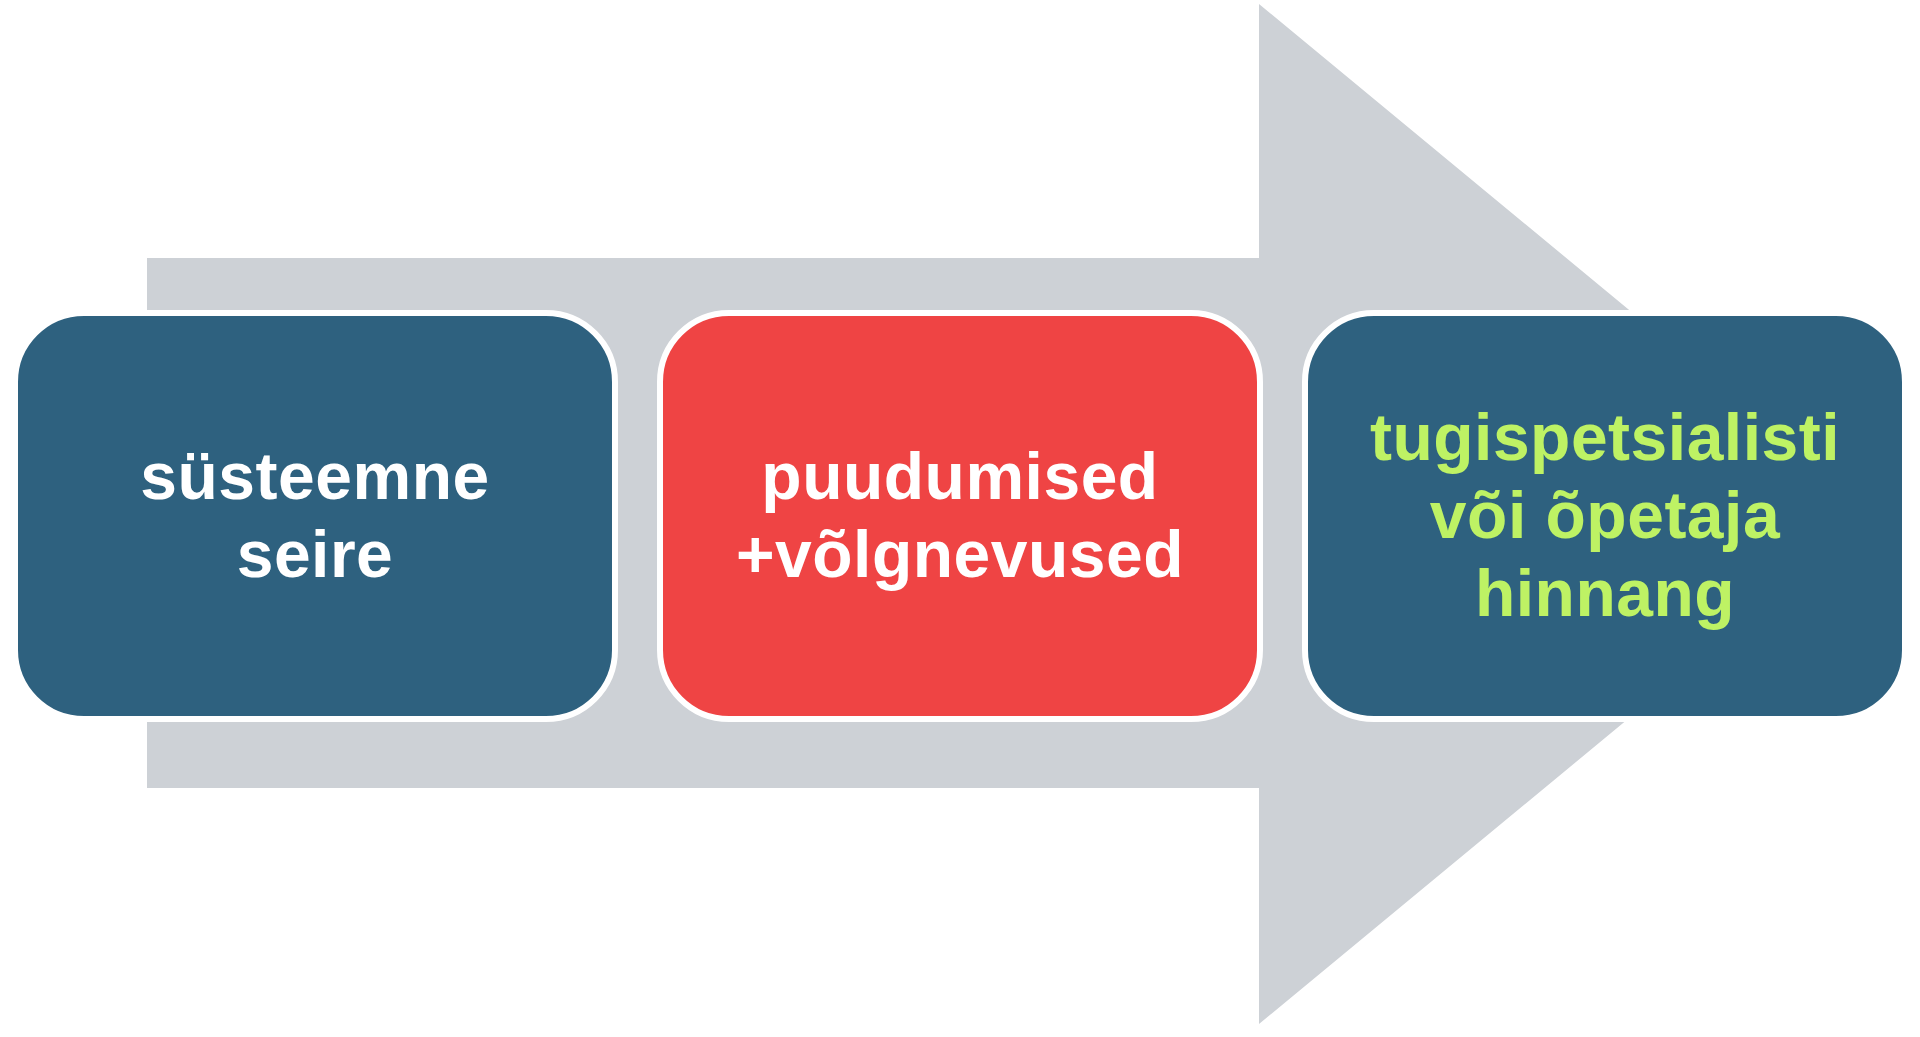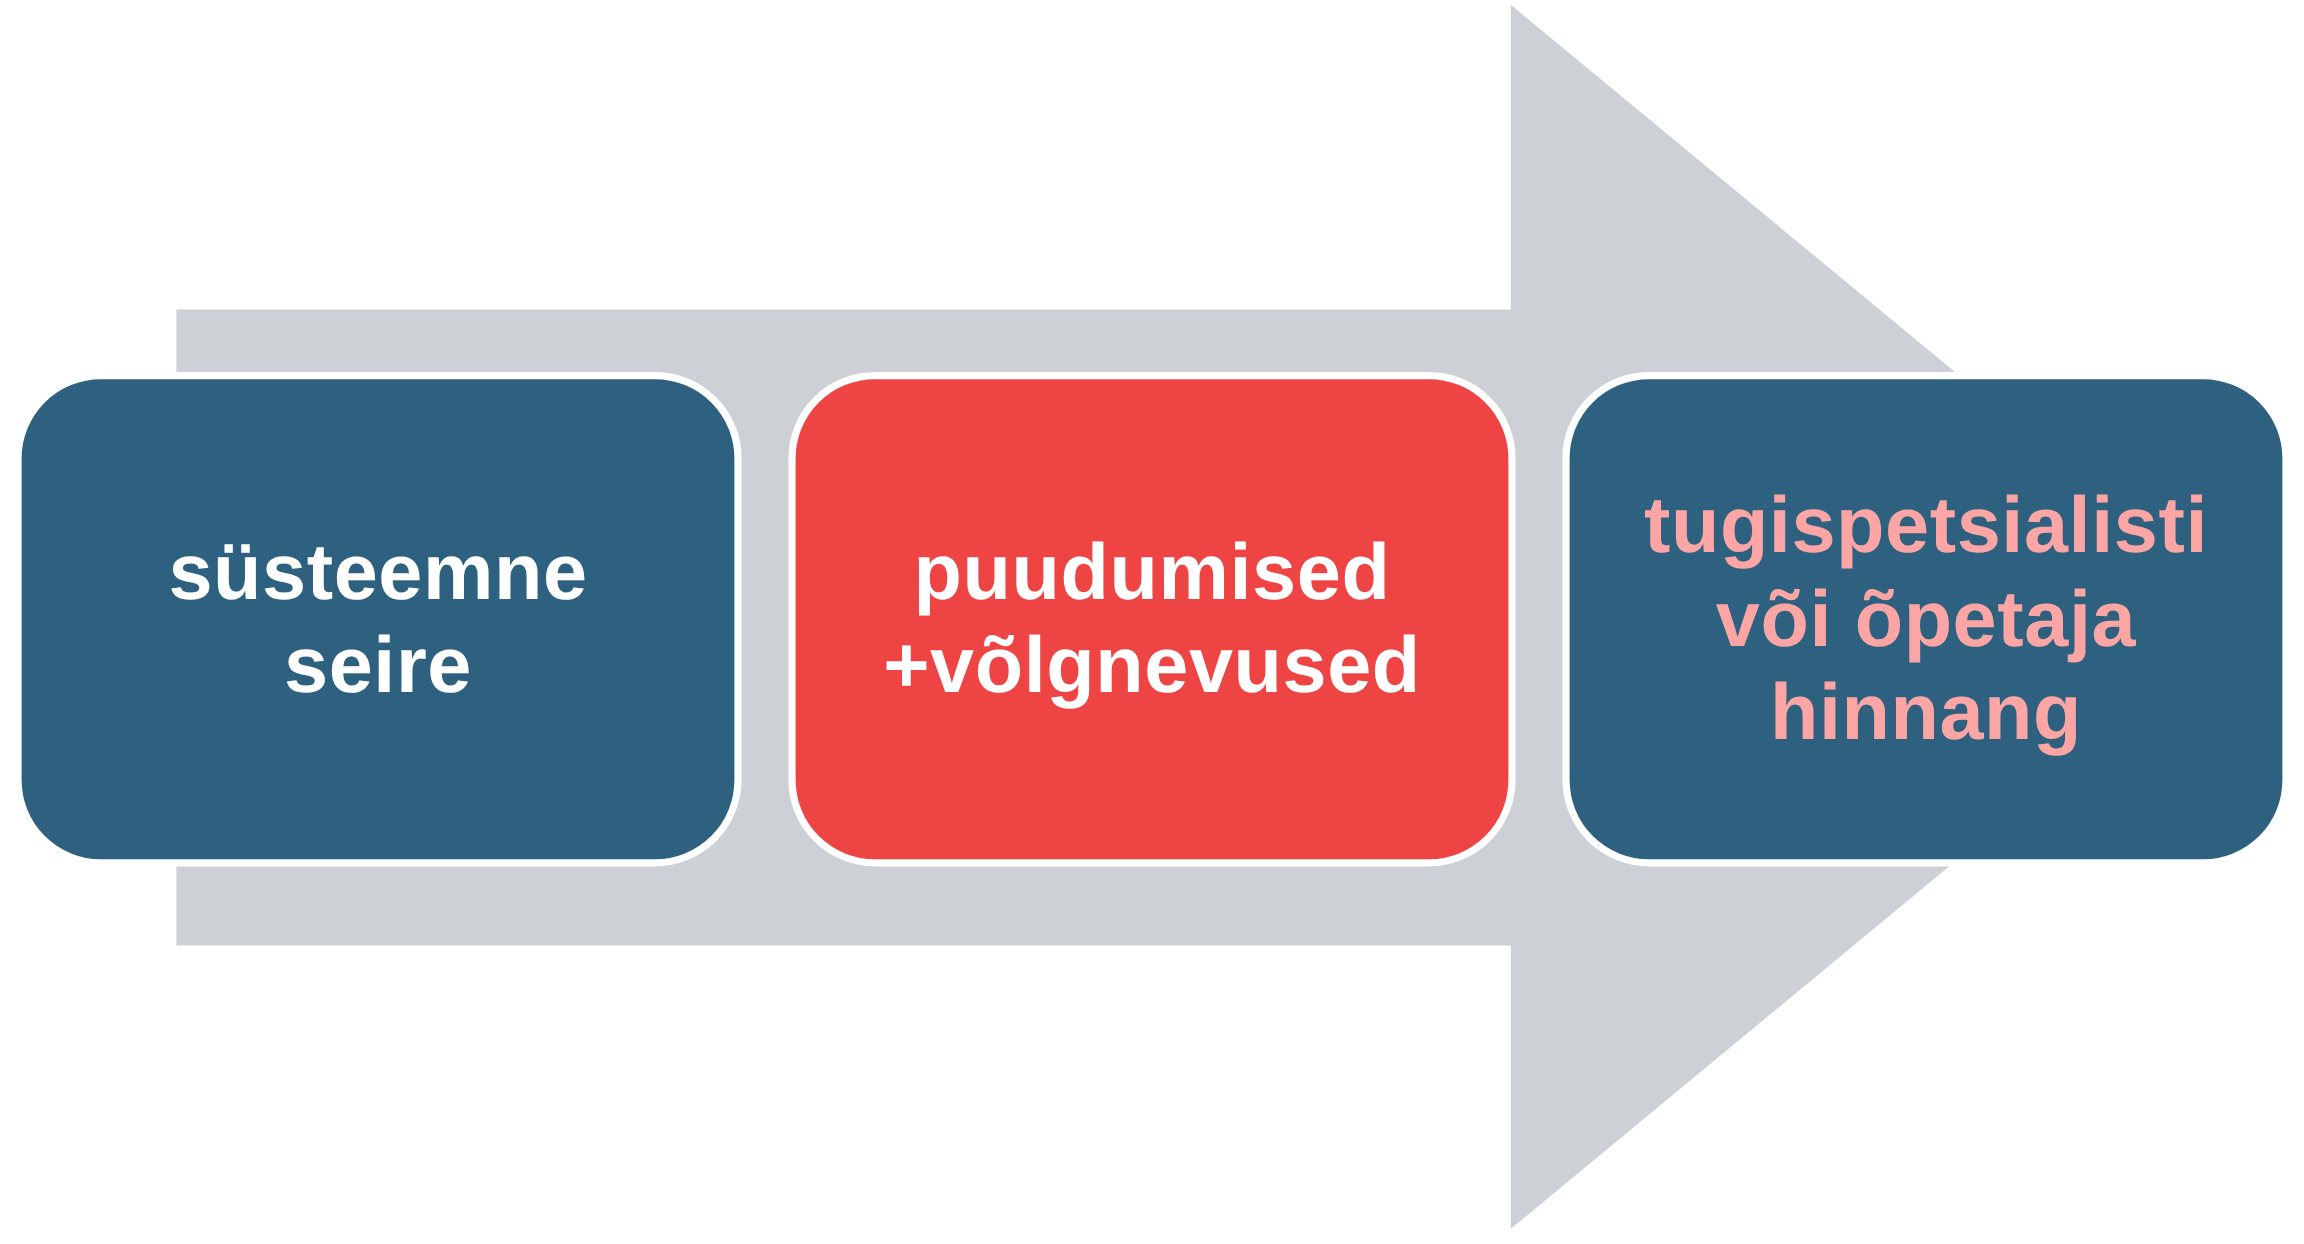--- a/index.html
+++ b/index.html
@@ -61,18 +61,18 @@
     <div class="step-label" style="color: rgb(255, 255, 255);">süsteemne
 seire</div>
   </div>
 
   <div class="step-box pos-2" style="background-color: #ef4444;">
     <div class="step-label" style="color: rgb(255, 255, 255);">puudumised
 +võlgnevused</div>
   </div>
 
   <div class="step-box pos-3" style="background-color: rgb(46, 97, 127);">
-    <div class="step-label" style="color: #fca5a5;">tugispetsialisti
+    <div class="step-label" style="color: #bef264;">tugispetsialisti
 või õpetaja
 hinnang</div>
   </div>
 
 </div>
 
 </body></html>

